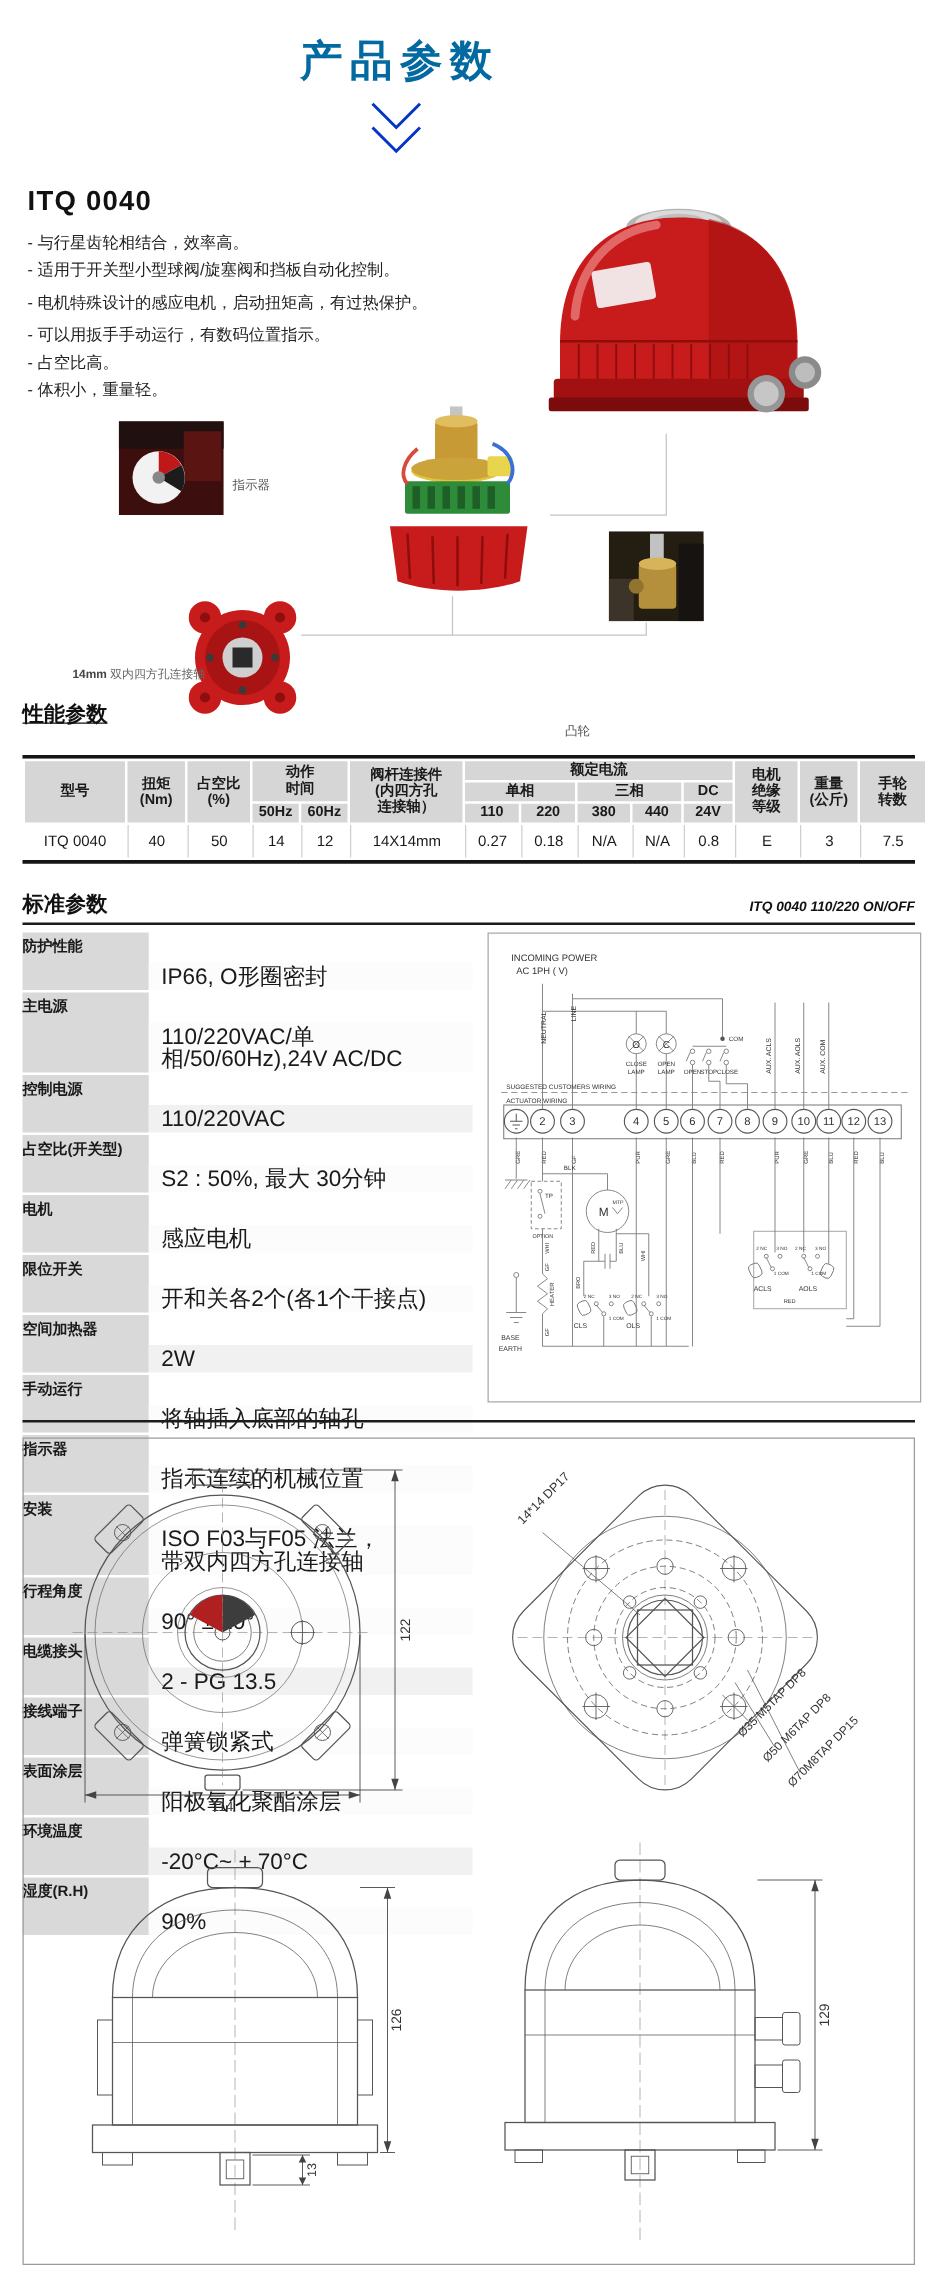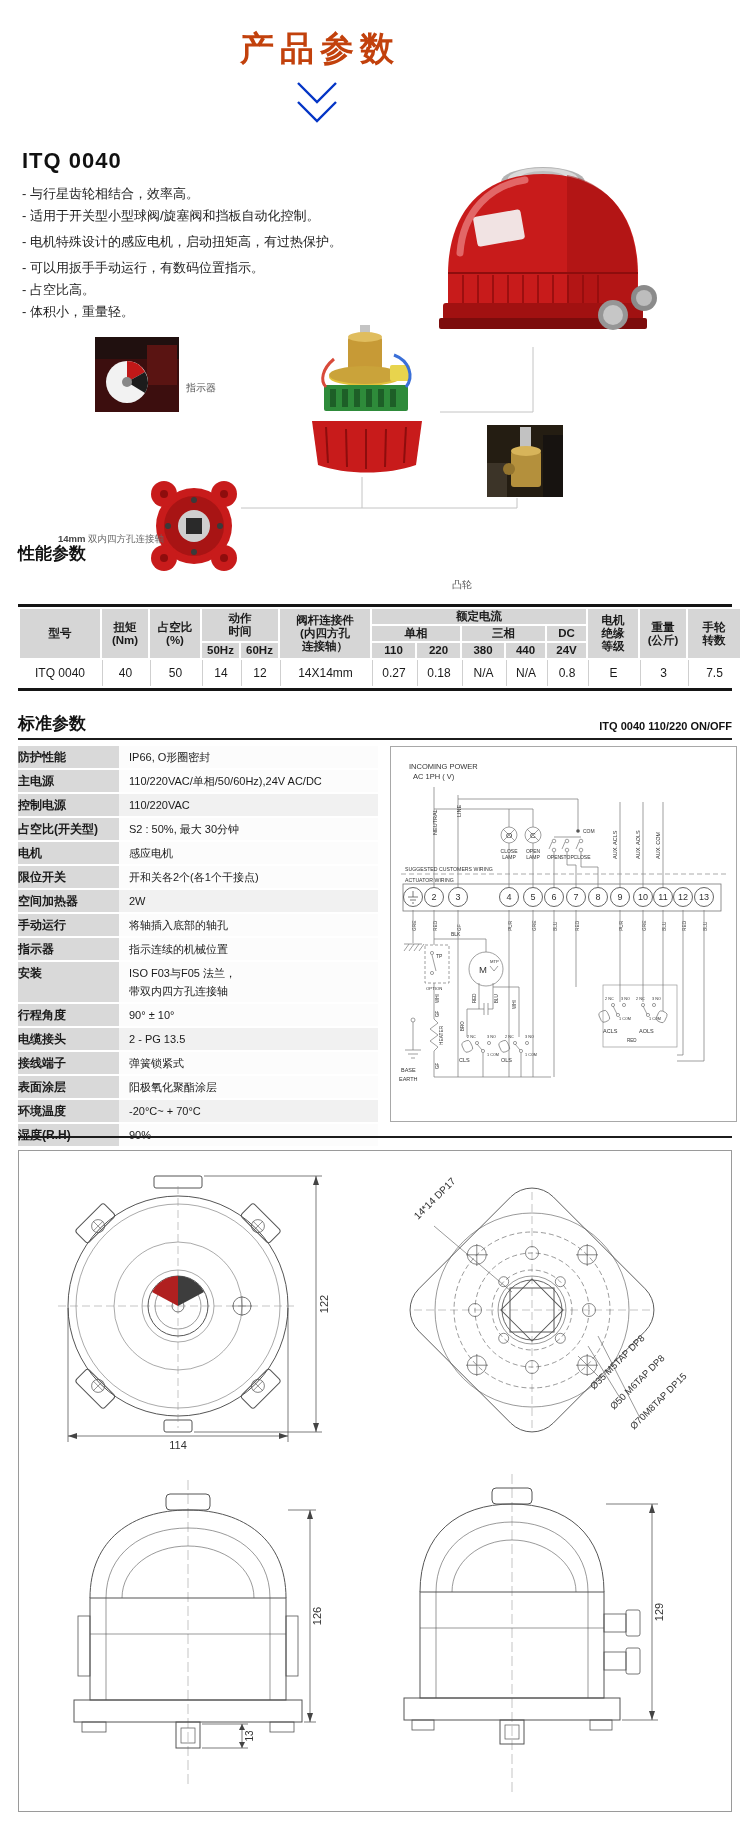--- a/index.html
+++ b/index.html
@@ -1,37 +1,37 @@
 <!DOCTYPE html>
 <html><head>
 <meta charset="utf-8">
 <style>
   html,body{margin:0;padding:0;background:#fff;}
   body{font-family:"Liberation Sans",sans-serif;color:#1a1a1a;}
   .page{position:relative;width:750px;height:1821px;background:#fff;overflow:hidden;}
   .abs{position:absolute;}
-  .page-title{left:0;top:26px;width:640px;text-align:center;font-size:34px;font-weight:bold;color:#c2410c;letter-spacing:6px;}
+  .page-title{left:0;top:26px;width:640px;text-align:center;font-size:34px;font-weight:bold;color:#0369a1;letter-spacing:6px;}
   .model{left:22px;top:148px;font-size:22px;font-weight:900;letter-spacing:1px;color:#111;}
   .features{left:22px;top:184px;width:400px;font-size:13px;line-height:19px;color:#222;}
   .feat{margin-bottom:3px;}
   .feat.gap{margin-top:7px;}
   .photo-label{font-size:10px;color:#555;}
   .sec-head{font-size:17px;font-weight:bold;color:#111;}
   .rule{height:0;border-top:2px solid #1c1c1c;}
-  .diag-title{font-size:11px;font-weight:bold;color:#111;text-align:right;}
+  .diag-title{font-size:11px;font-weight:bold;font-style:italic;color:#111;text-align:right;}
   
   table.perf{border-collapse:separate;border-spacing:2px;width:714px;table-layout:fixed;background:#fff;}
   table.perf th{background:#d6d6d6;font-size:11.5px;font-weight:bold;text-align:center;vertical-align:middle;white-space:pre-line;padding:1px 0;line-height:13px;}
   table.perf td{background:#fff;font-size:12px;text-align:center;vertical-align:middle;border-left:1px solid #cfcfcf;height:24px;}
   table.perf td:first-child{border-left:none;}
   .perf-wrap{border-top:3px solid #151515;border-bottom:3px solid #151515;padding:0;}
   
   .srow{display:flex;margin-bottom:2px;}
   .srow .slabel{width:94px;background:#d9d9d9;font-size:12px;font-weight:bold;text-align:left;padding:2px 7px 2px 0;line-height:18px;}
-  .srow .svalue{flex:1;font-size:11px;padding:2px 0 2px 10px;line-height:18px;white-space:pre-line;background:#fcfcfc;}
+  .srow .svalue{flex:1;font-size:18px;padding:2px 0 2px 10px;line-height:18px;white-space:pre-line;background:#fcfcfc;margin-top:24px;}
   .srow.alt .svalue{background:#f1f1f1;}
   svg{font-family:"Liberation Sans",sans-serif;}
   svg text{fill:#333;}
   .wiring-box{border:1px solid #a8a8a8;}
 </style>
 </head>
 <body>
 
 <div class="page">
 
@@ -160,21 +160,21 @@
   <div class="abs photo-label" style="left:452px;top:578px;">凸轮</div>
 
   <svg class="abs" style="left:0;top:150px;pointer-events:none;" width="750" height="450" viewBox="0 0 750 450">
     <g stroke="#c4c4c4" stroke-width="1" fill="none">
       <polyline points="533,197 533,262 440,262"></polyline>
       <polyline points="362,327 362,358 517,358 517,348"></polyline>
       <polyline points="362,358 241,358"></polyline>
     </g>
   </svg>
 
-  <div class="abs sec-head" style="left:18px;top:542px;">性能参数</div>
+  <div class="abs sec-head" style="left:18px;top:560px;text-decoration:underline;">性能参数</div>
   <div class="abs perf-wrap" style="left:18px;top:604px;width:714px;">
     <table class="perf">
       <colgroup>
         <col style="width:80px">
           <col style="width:46px">
           <col style="width:50px">
           <col style="width:37px">
           <col style="width:37px">
         <col style="width:90px">
           <col style="width:43px">

